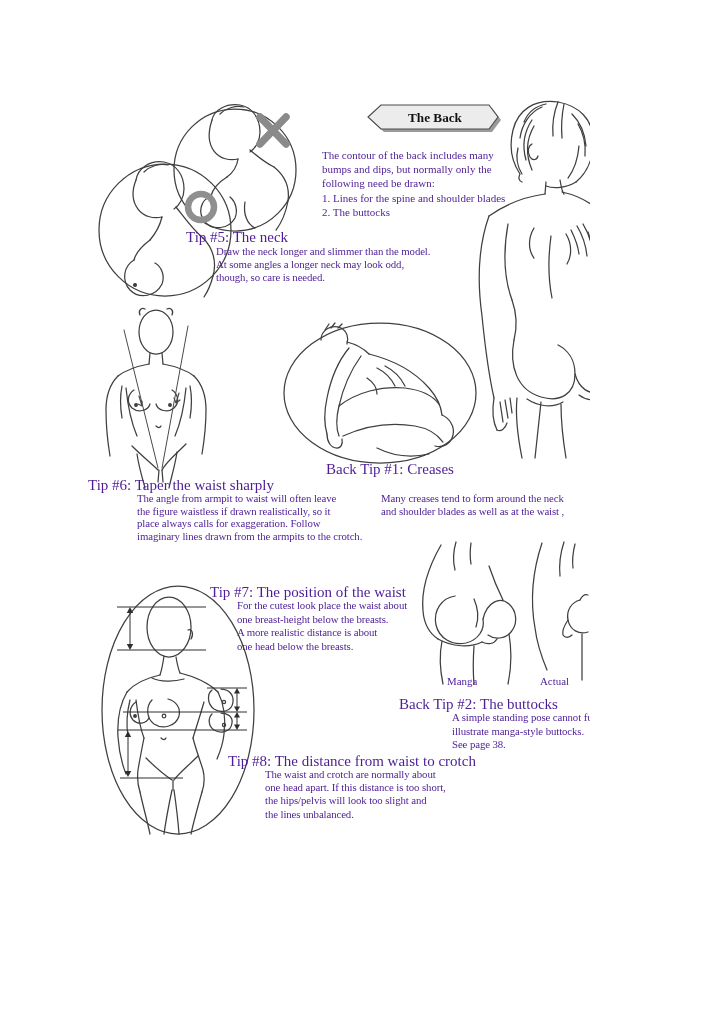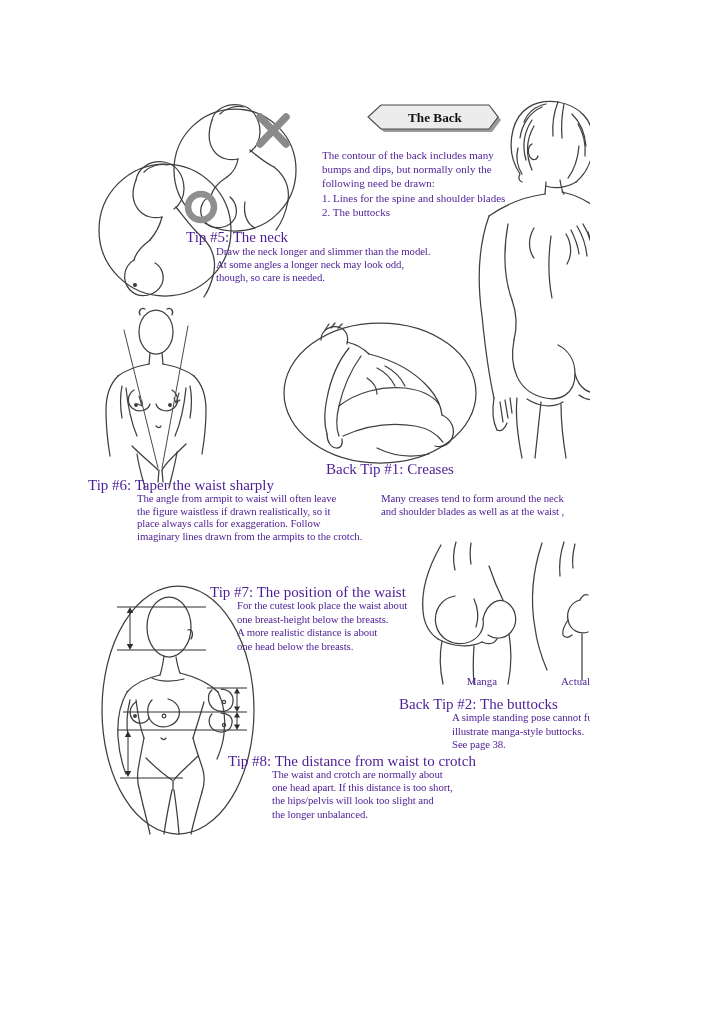--- a/index.html
+++ b/index.html
@@ -9,21 +9,21 @@
   }
   .abs{position:absolute;}
   svg{display:block;overflow:visible;}
   .ink{stroke:#3f3f3f;fill:none;stroke-width:1.25;stroke-linecap:round;stroke-linejoin:round;}
   .ink-thin{stroke:#4a4a4a;fill:none;stroke-width:1;stroke-linecap:round;}
   .measure{stroke:#2e2e2e;fill:none;stroke-width:1;}
   .mhead{fill:#2e2e2e;stroke:none;}
   .txt{font-size:10.8px;line-height:13px;letter-spacing:-0.1px;white-space:nowrap;}
   .intro .tl{line-height:14.2px;font-size:11px;}
   .lbl{font-size:15px;white-space:nowrap;}
-  .fig-cap{font-size:10.9px;text-align:right;white-space:nowrap;}
+  .fig-cap{font-size:10.9px;text-align:left;white-space:nowrap;}
   .pagenum{font-size:15px;}
   .banner-text{font-size:13.2px;font-weight:bold;fill:#111;}
 </style>
 </head>
 <body>
 
 <div id="page">
 
   <svg class="abs" style="left:363px;top:100px;" width="145" height="36" viewBox="0 0 145 36">
     <polygon points="8,20 21,8 129,8 138,20 129,32 21,32" fill="#9a9a9a"></polygon>
@@ -282,25 +282,25 @@
       <path class="mhead" d="M 137 130 l -3 5.5 h 6 z"></path>
       <path class="mhead" d="M 137 148 l -3 -5.5 h 6 z"></path>
       <line x1="20" y1="196" x2="83" y2="196"></line>
       <line x1="28" y1="152" x2="28" y2="192"></line>
       <path class="mhead" d="M 28 149 l -3.2 6 h 6.4 z"></path>
       <path class="mhead" d="M 28 195 l -3.2 -6 h 6.4 z"></path>
     </g>
   </svg>
 
   <div class="abs lbl" style="left:228px;top:753px;">Tip #8: The distance from waist to crotch</div>
-  <div class="abs txt" style="left:272px;top:768px;line-height:13.2px;">
+  <div class="abs txt" style="left:265px;top:768px;line-height:13.2px;">
     <div>The waist and crotch are normally about</div>
     <div>one head apart. If this distance is too short,</div>
     <div>the hips/pelvis will look too slight and</div>
-    <div>the longer unbalanced.</div>
+    <div>the lines unbalanced.</div>
   </div>
 
   <svg class="abs" style="left:412px;top:538px;" width="252" height="150" viewBox="0 0 252 150">
     <g class="ink">
 
       <path d="M 44 4 C 41 14, 41 24, 43 32"></path>
       <path d="M 59 5 C 58 12, 58 20, 59 26"></path>
       <path d="M 29 7 C 17 28, 9 52, 11 73 C 12 85, 17 95, 26 101"></path>
       <path d="M 77 28 C 81 40, 86 52, 91 62"></path>
       <path d="M 43 58 C 30 60, 21 72, 24 87 C 27 100, 40 108, 54 105 C 66 102, 73 92, 71 81"></path>

